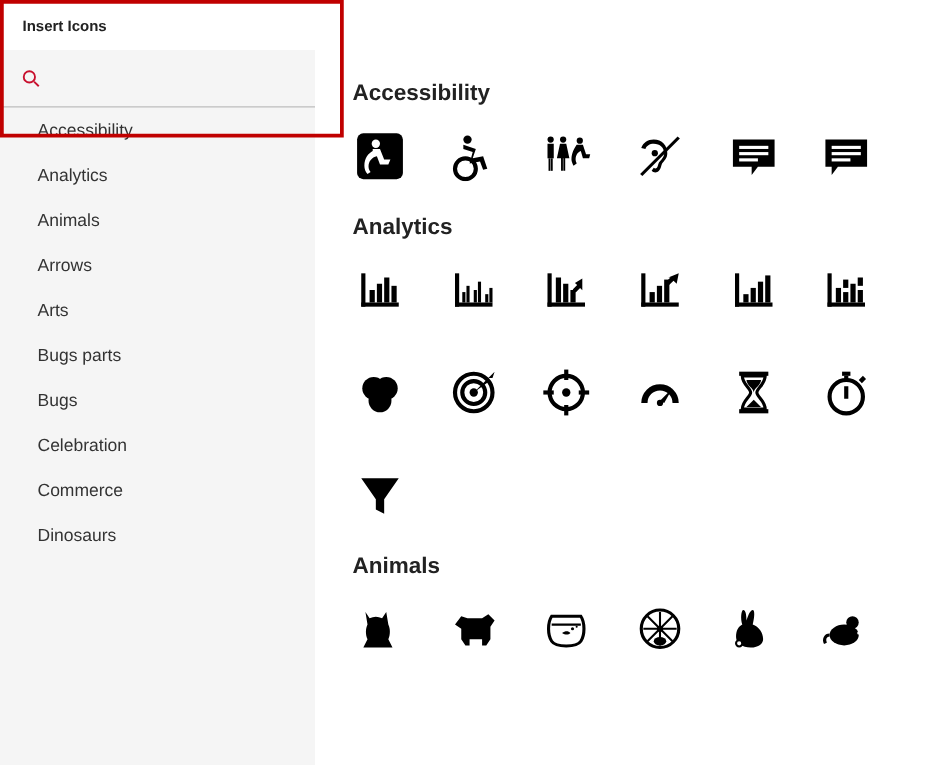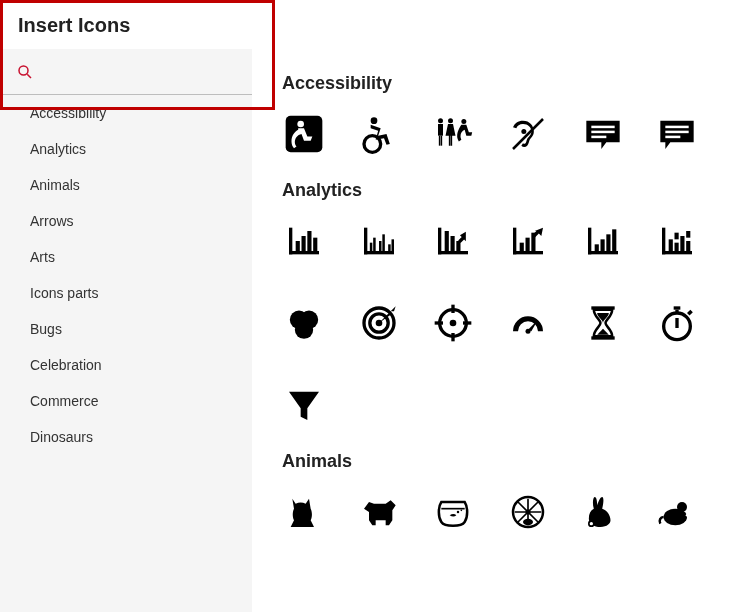--- a/index.html
+++ b/index.html
@@ -7,21 +7,21 @@
     font-family: "Segoe UI", Arial, sans-serif;
     width: 748px; height: 612px;
     background: #fff;
     overflow: hidden;
     display: flex;
     flex-direction: column;
     position: relative;
   }
   .title-bar {
     padding: 14px 18px 12px 18px;
-    font-size: 20px;
+    font-size: 12px;
     font-weight: 600;
     color: #222;
   }
   .top-row {
     display: flex;
     flex: 1;
     min-height: 0;
   }
   .sidebar {
     width: 252px;
@@ -116,21 +116,21 @@
         </svg>
       </span>
       <input class="search-input" placeholder="" style="">
     </div>
     <div class="cat-scroll">
       <div class="cat-item">Accessibility</div>
       <div class="cat-item">Analytics</div>
       <div class="cat-item">Animals</div>
       <div class="cat-item">Arrows</div>
       <div class="cat-item">Arts</div>
-      <div class="cat-item">Icons parts</div>
+      <div class="cat-item">Bugs parts</div>
       <div class="cat-item">Bugs</div>
       <div class="cat-item">Celebration</div>
       <div class="cat-item">Commerce</div>
       <div class="cat-item">Dinosaurs</div>
     </div>
   </div>
 
   <div class="content">
 
     <div class="section-title">Accessibility</div>

